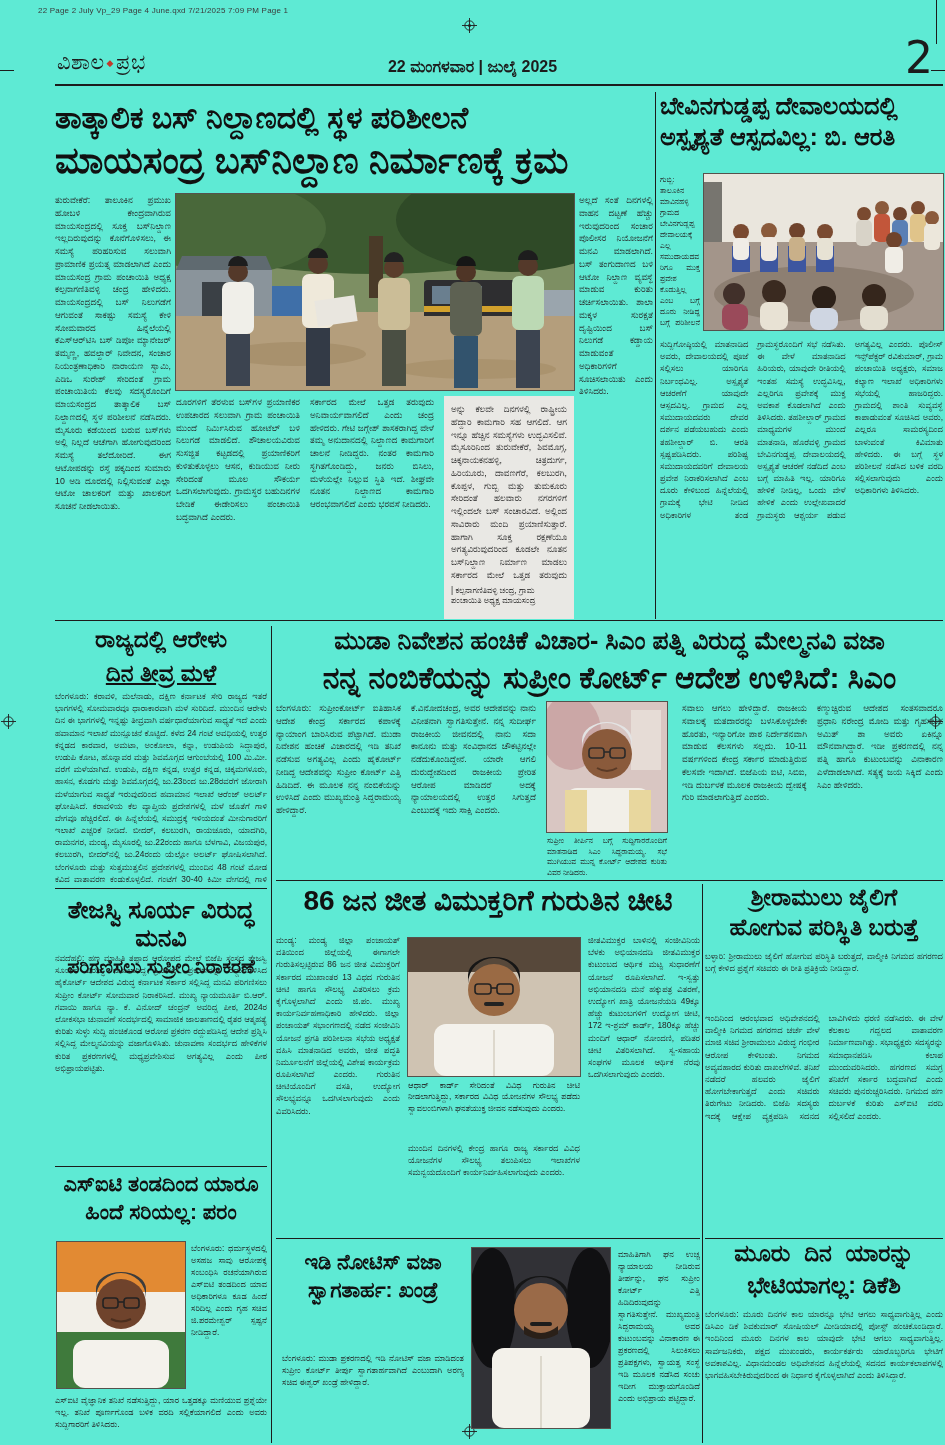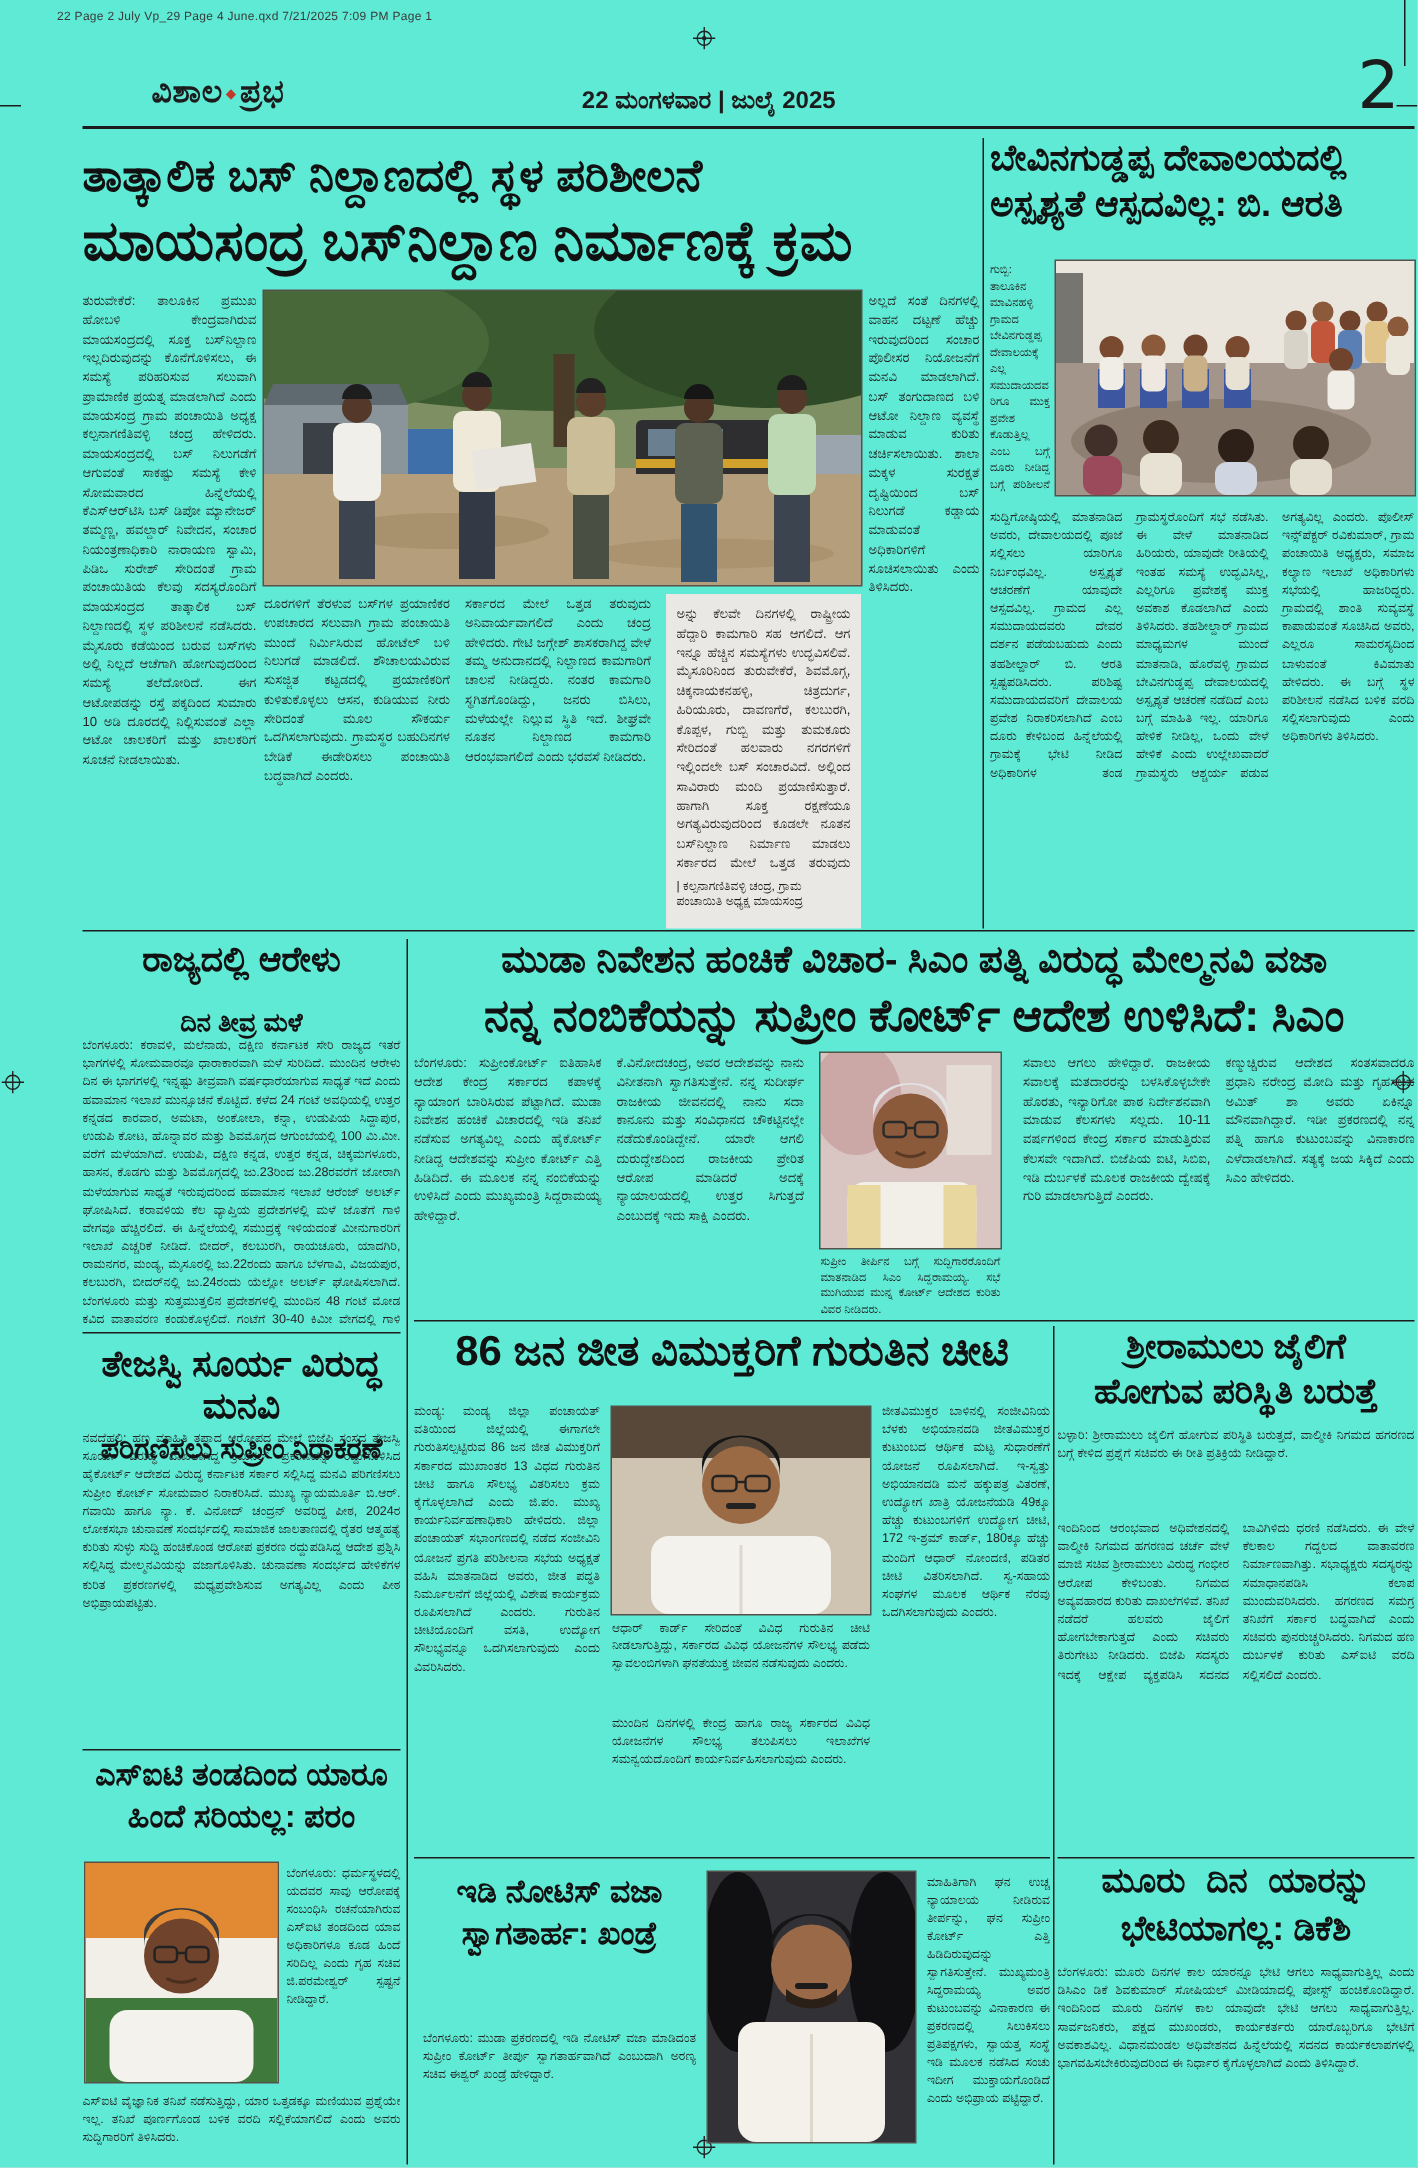--- a/index.html
+++ b/index.html
@@ -1,20 +1,20 @@
 <!DOCTYPE html>
 <html><head>
 <meta charset="utf-8">
 <style>
   html,body{margin:0;padding:0;background:#d8d8d8;}
   .page{position:relative;width:945px;height:1445px;background:#5eead4;margin:0 auto;
         font-family:"Liberation Sans","DejaVu Sans",sans-serif;color:#1c1c1c;overflow:hidden;}
   .abs{position:absolute;}
   .slug{font-size:8px;color:#3a3a3a;letter-spacing:.2px;}
-  .masthead{font-size:21px;font-weight:700;letter-spacing:.5px;margin-left:44px;}
+  .masthead{font-size:21px;font-weight:400;letter-spacing:.5px;}
   .masthead .dot{color:#c0392b;font-size:9px;vertical-align:middle;padding:0 2px;}
   .edition{font-size:16px;font-weight:700;text-align:center;}
   .pagenum{font-size:44px;font-weight:400;font-family:"DejaVu Sans",sans-serif;}
   .rule{background:#1c1c1c;}
   .hl{font-weight:700;line-height:1.18;color:#111;}
   .center{text-align:center;}
   .body-txt{font-size:8.8px;line-height:1.45;text-align:justify;overflow:hidden;
             overflow-wrap:break-word;color:#242424;}
   .caption{font-size:8.2px;line-height:1.4;text-align:justify;color:#1f1f1f;overflow:hidden;}
   .graybox{background:#e9e8e4;padding:7px 7px 5px 7px;box-sizing:border-box;}
@@ -196,21 +196,21 @@
   <div class="abs rule" style="left:271px;top:626px;width:1px;height:817px;"></div>
   <div class="abs rule" style="left:55px;top:888px;width:212px;height:1px;"></div>
   <div class="abs rule" style="left:55px;top:1166px;width:212px;height:1px;"></div>
   <div class="abs rule" style="left:276px;top:880px;width:667px;height:1px;"></div>
   <div class="abs rule" style="left:702px;top:884px;width:1px;height:559px;"></div>
   <div class="abs rule" style="left:276px;top:1238px;width:424px;height:1px;"></div>
   <div class="abs rule" style="left:705px;top:1238px;width:238px;height:1px;"></div>
 
   <div class="abs" style="left:55px;top:626px;width:212px;height:258px;">
     <div class="hl center" style="font-size:23px;">ರಾಜ್ಯದಲ್ಲಿ ಆರೇಳು</div>
-    <div class="hl center" style="font-size:17px;margin-top:19px;">ದಿನ ತೀವ್ರ ಮಳೆ</div>
+    <div class="hl center" style="font-size:23px;margin-top:7px;text-decoration:underline;">ದಿನ ತೀವ್ರ ಮಳೆ</div>
     <div class="abs body-txt" style="left:0;top:64px;width:212px;height:194px;font-size:8.4px;">ಬೆಂಗಳೂರು: ಕರಾವಳಿ, ಮಲೆನಾಡು, ದಕ್ಷಿಣ ಕರ್ನಾಟಕ ಸೇರಿ ರಾಜ್ಯದ ಇತರೆ ಭಾಗಗಳಲ್ಲಿ ಸೋಮವಾರವೂ ಧಾರಾಕಾರವಾಗಿ ಮಳೆ ಸುರಿದಿದೆ. ಮುಂದಿನ ಆರೇಳು ದಿನ ಈ ಭಾಗಗಳಲ್ಲಿ ಇನ್ನಷ್ಟು ತೀವ್ರವಾಗಿ ವರ್ಷಧಾರೆಯಾಗುವ ಸಾಧ್ಯತೆ ಇದೆ ಎಂದು ಹವಾಮಾನ ಇಲಾಖೆ ಮುನ್ಸೂಚನೆ ಕೊಟ್ಟಿದೆ. ಕಳೆದ 24 ಗಂಟೆ ಅವಧಿಯಲ್ಲಿ ಉತ್ತರ ಕನ್ನಡದ ಕಾರವಾರ, ಅಮಟಾ, ಅಂಕೋಲಾ, ಕನ್ನಾ, ಉಡುಪಿಯ ಸಿದ್ದಾಪುರ, ಉಡುಪಿ ಕೋಟ, ಹೊನ್ನಾವರ ಮತ್ತು ಶಿವಮೊಗ್ಗದ ಆಗುಂಬೆಯಲ್ಲಿ 100 ಮಿ.ಮೀ. ವರೆಗೆ ಮಳೆಯಾಗಿದೆ. ಉಡುಪಿ, ದಕ್ಷಿಣ ಕನ್ನಡ, ಉತ್ತರ ಕನ್ನಡ, ಚಿಕ್ಕಮಗಳೂರು, ಹಾಸನ, ಕೊಡಗು ಮತ್ತು ಶಿವಮೊಗ್ಗದಲ್ಲಿ ಜು.23ರಿಂದ ಜು.28ರವರೆಗೆ ಜೋರಾಗಿ ಮಳೆಯಾಗುವ ಸಾಧ್ಯತೆ ಇರುವುದರಿಂದ ಹವಾಮಾನ ಇಲಾಖೆ ಆರೆಂಜ್ ಅಲರ್ಟ್ ಘೋಷಿಸಿದೆ. ಕರಾವಳಿಯ ಕೆಲ ವ್ಯಾಪ್ತಿಯ ಪ್ರದೇಶಗಳಲ್ಲಿ ಮಳೆ ಜೊತೆಗೆ ಗಾಳಿ ವೇಗವೂ ಹೆಚ್ಚಿರಲಿದೆ. ಈ ಹಿನ್ನೆಲೆಯಲ್ಲಿ ಸಮುದ್ರಕ್ಕೆ ಇಳಿಯದಂತೆ ಮೀನುಗಾರರಿಗೆ ಇಲಾಖೆ ಎಚ್ಚರಿಕೆ ನೀಡಿದೆ. ಬೀದರ್, ಕಲಬುರಗಿ, ರಾಯಚೂರು, ಯಾದಗಿರಿ, ರಾಮನಗರ, ಮಂಡ್ಯ, ಮೈಸೂರಲ್ಲಿ ಜು.22ರಂದು ಹಾಗೂ ಬೆಳಗಾವಿ, ವಿಜಯಪುರ, ಕಲಬುರಗಿ, ಬೀದರ್‌ನಲ್ಲಿ ಜು.24ರಂದು ಯೆಲ್ಲೋ ಅಲರ್ಟ್ ಘೋಷಿಸಲಾಗಿದೆ. ಬೆಂಗಳೂರು ಮತ್ತು ಸುತ್ತಮುತ್ತಲಿನ ಪ್ರದೇಶಗಳಲ್ಲಿ ಮುಂದಿನ 48 ಗಂಟೆ ಮೋಡ ಕವಿದ ವಾತಾವರಣ ಕಂಡುಕೊಳ್ಳಲಿದೆ. ಗಂಟೆಗೆ 30-40 ಕಿಮೀ ವೇಗದಲ್ಲಿ ಗಾಳಿ ಬೀಸಲಿದ್ದು, ಈ ಅವಧಿಯಲ್ಲಿ ಸಾಧಾರಣ ಮಳೆಯಾಗಲಿದೆ.</div>
   </div>
 
   <div class="abs" style="left:276px;top:626px;width:667px;height:252px;">
     <div class="hl center" style="font-size:25px;">ಮುಡಾ ನಿವೇಶನ ಹಂಚಿಕೆ ವಿಚಾರ- ಸಿಎಂ ಪತ್ನಿ ವಿರುದ್ಧ ಮೇಲ್ಮನವಿ ವಜಾ</div>
     <div class="hl center" style="font-size:30px;margin-top:4px;">ನನ್ನ ನಂಬಿಕೆಯನ್ನು ಸುಪ್ರೀಂ ಕೋರ್ಟ್ ಆದೇಶ ಉಳಿಸಿದೆ: ಸಿಎಂ</div>
     <div class="abs body-txt" style="left:0;top:76px;width:125px;height:176px;">ಬೆಂಗಳೂರು: ಸುಪ್ರೀಂಕೋರ್ಟ್ ಐತಿಹಾಸಿಕ ಆದೇಶ ಕೇಂದ್ರ ಸರ್ಕಾರದ ಕಪಾಳಕ್ಕೆ ನ್ಯಾಯಾಂಗ ಬಾರಿಸಿರುವ ಪೆಟ್ಟಾಗಿದೆ. ಮುಡಾ ನಿವೇಶನ ಹಂಚಿಕೆ ವಿಚಾರದಲ್ಲಿ ಇಡಿ ತನಿಖೆ ನಡೆಸುವ ಅಗತ್ಯವಿಲ್ಲ ಎಂದು ಹೈಕೋರ್ಟ್ ನೀಡಿದ್ದ ಆದೇಶವನ್ನು ಸುಪ್ರೀಂ ಕೋರ್ಟ್ ಎತ್ತಿ ಹಿಡಿದಿದೆ. ಈ ಮೂಲಕ ನನ್ನ ನಂಬಿಕೆಯನ್ನು ಉಳಿಸಿದೆ ಎಂದು ಮುಖ್ಯಮಂತ್ರಿ ಸಿದ್ದರಾಮಯ್ಯ ಹೇಳಿದ್ದಾರೆ.</div>
     <div class="abs body-txt" style="left:135px;top:76px;width:125px;height:176px;">ಕೆ.ವಿನೋದಚಂದ್ರ, ಅವರ ಆದೇಶವನ್ನು ನಾನು ವಿನೀತನಾಗಿ ಸ್ವಾಗತಿಸುತ್ತೇನೆ. ನನ್ನ ಸುದೀರ್ಘ ರಾಜಕೀಯ ಜೀವನದಲ್ಲಿ ನಾನು ಸದಾ ಕಾನೂನು ಮತ್ತು ಸಂವಿಧಾನದ ಚೌಕಟ್ಟಿನಲ್ಲೇ ನಡೆದುಕೊಂಡಿದ್ದೇನೆ. ಯಾರೇ ಆಗಲಿ ದುರುದ್ದೇಶದಿಂದ ರಾಜಕೀಯ ಪ್ರೇರಿತ ಆರೋಪ ಮಾಡಿದರೆ ಅದಕ್ಕೆ ನ್ಯಾಯಾಲಯದಲ್ಲಿ ಉತ್ತರ ಸಿಗುತ್ತದೆ ಎಂಬುದಕ್ಕೆ ಇದು ಸಾಕ್ಷಿ ಎಂದರು.</div>
     <div class="abs photo" style="left:271px;top:76px;width:120px;height:130px;">
       <svg width="120" height="130" viewBox="0 0 120 130">
@@ -250,21 +250,21 @@
         <rect y="90" width="128" height="56" fill="#3f7a3c"></rect>
         <rect x="16" y="98" width="96" height="48" rx="12" fill="#f4f2ec"></rect>
         <circle cx="64" cy="62" r="25" fill="#6f432c"></circle>
         <path d="M39 56 a25 25 0 0 1 50 0 l0 -9 a25 17 0 0 0 -50 0 z" fill="#3c3c3c"></path>
         <rect x="46" y="56" width="15" height="10" rx="3" fill="none" stroke="#222" stroke-width="1.6"></rect>
         <rect x="67" y="56" width="15" height="10" rx="3" fill="none" stroke="#222" stroke-width="1.6"></rect>
         <line x1="61" y1="60" x2="67" y2="60" stroke="#222" stroke-width="1.6"></line>
         <path d="M54 77 q10 5 20 0" stroke="#4a2e1e" stroke-width="2" fill="none"></path>
       </svg>
     </div>
-    <div class="abs body-txt" style="left:136px;top:70px;width:76px;height:146px;font-size:8.3px;">ಬೆಂಗಳೂರು: ಧರ್ಮಸ್ಥಳದಲ್ಲಿ ಯದವರ ಸಾವು ಆರೋಪಕ್ಕೆ ಸಂಬಂಧಿಸಿ ರಚನೆಯಾಗಿರುವ ಎಸ್‌ಐಟಿ ತಂಡದಿಂದ ಯಾವ ಅಧಿಕಾರಿಗಳೂ ಕೂಡ ಹಿಂದೆ ಸರಿದಿಲ್ಲ ಎಂದು ಗೃಹ ಸಚಿವ ಜಿ.ಪರಮೇಶ್ವರ್ ಸ್ಪಷ್ಟನೆ ನೀಡಿದ್ದಾರೆ.</div>
+    <div class="abs body-txt" style="left:136px;top:70px;width:76px;height:146px;font-size:8.3px;">ಬೆಂಗಳೂರು: ಧರ್ಮಸ್ಥಳದಲ್ಲಿ ಅಸಹಜ ಸಾವು ಆರೋಪಕ್ಕೆ ಸಂಬಂಧಿಸಿ ರಚನೆಯಾಗಿರುವ ಎಸ್‌ಐಟಿ ತಂಡದಿಂದ ಯಾವ ಅಧಿಕಾರಿಗಳೂ ಕೂಡ ಹಿಂದೆ ಸರಿದಿಲ್ಲ ಎಂದು ಗೃಹ ಸಚಿವ ಜಿ.ಪರಮೇಶ್ವರ್ ಸ್ಪಷ್ಟನೆ ನೀಡಿದ್ದಾರೆ.</div>
     <div class="abs body-txt" style="left:0;top:222px;width:212px;height:48px;font-size:8.3px;">ಎಸ್‌ಐಟಿ ವೈಜ್ಞಾನಿಕ ತನಿಖೆ ನಡೆಸುತ್ತಿದ್ದು, ಯಾರ ಒತ್ತಡಕ್ಕೂ ಮಣಿಯುವ ಪ್ರಶ್ನೆಯೇ ಇಲ್ಲ. ತನಿಖೆ ಪೂರ್ಣಗೊಂಡ ಬಳಿಕ ವರದಿ ಸಲ್ಲಿಕೆಯಾಗಲಿದೆ ಎಂದು ಅವರು ಸುದ್ದಿಗಾರರಿಗೆ ತಿಳಿಸಿದರು.</div>
   </div>
 
   <div class="abs" style="left:276px;top:884px;width:424px;height:352px;">
     <div class="hl center" style="font-size:28px;">86 ಜನ ಜೀತ ವಿಮುಕ್ತರಿಗೆ ಗುರುತಿನ ಚೀಟಿ</div>
     <div class="abs body-txt" style="left:0;top:50px;width:124px;height:300px;font-size:8.4px;">ಮಂಡ್ಯ: ಮಂಡ್ಯ ಜಿಲ್ಲಾ ಪಂಚಾಯತ್ ವತಿಯಿಂದ ಜಿಲ್ಲೆಯಲ್ಲಿ ಈಗಾಗಲೇ ಗುರುತಿಸಲ್ಪಟ್ಟಿರುವ 86 ಜನ ಜೀತ ವಿಮುಕ್ತರಿಗೆ ಸರ್ಕಾರದ ಮುಖಾಂತರ 13 ವಿಧದ ಗುರುತಿನ ಚೀಟಿ ಹಾಗೂ ಸೌಲಭ್ಯ ವಿತರಿಸಲು ಕ್ರಮ ಕೈಗೊಳ್ಳಲಾಗಿದೆ ಎಂದು ಜಿ.ಪಂ. ಮುಖ್ಯ ಕಾರ್ಯನಿರ್ವಹಣಾಧಿಕಾರಿ ಹೇಳಿದರು. ಜಿಲ್ಲಾ ಪಂಚಾಯತ್ ಸಭಾಂಗಣದಲ್ಲಿ ನಡೆದ ಸಂಜೀವಿನಿ ಯೋಜನೆ ಪ್ರಗತಿ ಪರಿಶೀಲನಾ ಸಭೆಯ ಅಧ್ಯಕ್ಷತೆ ವಹಿಸಿ ಮಾತನಾಡಿದ ಅವರು, ಜೀತ ಪದ್ಧತಿ ನಿರ್ಮೂಲನೆಗೆ ಜಿಲ್ಲೆಯಲ್ಲಿ ವಿಶೇಷ ಕಾರ್ಯಕ್ರಮ ರೂಪಿಸಲಾಗಿದೆ ಎಂದರು. ಗುರುತಿನ ಚೀಟಿಯೊಂದಿಗೆ ವಸತಿ, ಉದ್ಯೋಗ ಸೌಲಭ್ಯವನ್ನೂ ಒದಗಿಸಲಾಗುವುದು ಎಂದು ವಿವರಿಸಿದರು.</div>
     <div class="abs photo" style="left:132px;top:54px;width:172px;height:138px;">
       <svg width="172" height="138" viewBox="0 0 172 138">
         <rect width="172" height="138" fill="#cfc3b2"></rect>
         <rect width="172" height="34" fill="#57483a"></rect>

